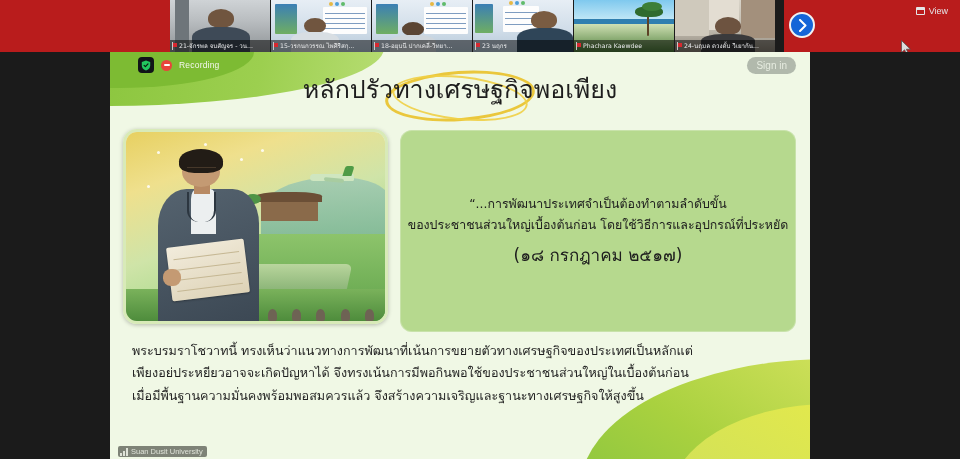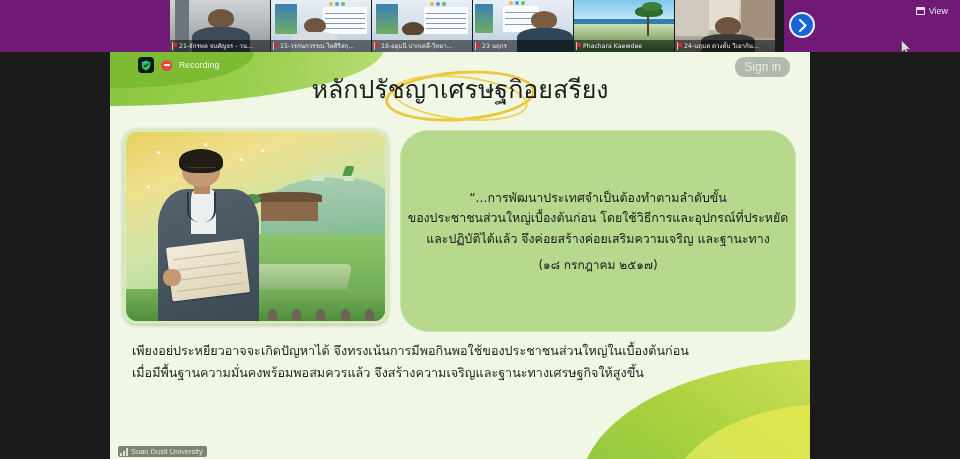--- a/index.html
+++ b/index.html
@@ -2,21 +2,21 @@
 <html><head>
 <meta charset="utf-8">
 <style>
   * { box-sizing: border-box; margin: 0; padding: 0; }
   html, body {
     width: 960px; height: 459px;
     background: #1b1b1b;
     font-family: "Liberation Sans", "DejaVu Sans", sans-serif;
     overflow: hidden;
   }
-  #app { position: relative; width: 960px; height: 367px; background: #701a75; }
+  #app { position: relative; width: 960px; height: 367px; background: #b91c1c; }
 
   
   #filmstrip {
     position: absolute; left: 170px; top: 0; width: 614px; height: 52px;
     display: flex; gap: 1px; background: #1b1b1b;
   }
   .tile { position: relative; width: 100px; height: 52px; overflow: hidden; background: #2a2e33; }
   .tile .scene { position: absolute; inset: 0; }
   .tile .namebar {
     position: absolute; left: 0; right: 0; bottom: 0; height: 12px;
@@ -117,23 +117,23 @@
   }
   #rec-dot-icon {
     width: 11px; height: 11px; border-radius: 50%; background: #e8453c;
     display: flex; align-items: center; justify-content: center;
   }
   #rec-dot-icon::after { content:""; display:block; width:6px; height:2px; background:#fff; border-radius:1px; }
   #recording-label { color: #f4f7ef; font-size: 8.5px; letter-spacing: .2px; }
 
   
   #sign-in-button {
-    position: absolute; right: 20px; top: 5px; z-index: 6;
+    position: absolute; right: 14px; top: 5px; z-index: 6;
     background: rgba(150,158,148,.70); color: #e6ece0;
-    font-size: 12px; padding: 3px 9px; border-radius: 9px; cursor: pointer;
+    font-size: 10px; padding: 3px 9px; border-radius: 9px; cursor: pointer;
   }
 
   
   #slide-title-wrap {
     position: absolute; left: 0; right: 0; top: 22px; text-align: center; z-index: 4;
   }
   #title-ellipse {
     position: absolute; left: 50%; top: -3px; transform: translateX(-50%) rotate(-4deg);
     width: 150px; height: 50px; border: 3px solid #e9c22e;
     border-radius: 50%; opacity: .92;
@@ -180,30 +180,30 @@
   #king-image .tree { position:absolute; left:46%; top:33%; width:16px; height:20px; }
   #king-image .tree .tt { position:absolute; left:7px; top:6px; width:2px; height:14px; background:#6b5336; }
   #king-image .tree .tf { position:absolute; left:0; top:0; width:16px; height:10px; background:#4e9446; border-radius:50%; }
   #king-image .sparkle { position:absolute; width:3px; height:3px; background:#fff; border-radius:50%; opacity:.85; }
   #king-image .crowd { position:absolute; bottom:0; left:22%; width:78%; height:18%; }
   #king-image .crowd span { position:absolute; bottom:0; width:9px; height:12px; background:#6e6354; border-radius:50% 50% 20% 20%; }
 
   
   #quote-card {
     position: absolute; left: 290px; top: 78px; width: 396px; height: 202px;
-    background: #b6d98e; border-radius: 28px; z-index: 4;
+    background: #b6d98e; border-radius: 12px; z-index: 4;
     box-shadow: inset 0 0 0 1px rgba(255,255,255,.25);
     display: flex; flex-direction: column; align-items: center; justify-content: center;
     padding: 6px 8px;
   }
   #quote-lines { text-align: center; font-family: "DejaVu Sans", sans-serif; }
   #quote-lines .ql {
     font-size: 12.4px; color: #1d1d1d; line-height: 1.62; white-space: nowrap;
   }
-  #quote-date { margin-top: 6px; font-size: 12px; color: #1d1d1d; font-family: "DejaVu Sans", sans-serif; }
+  #quote-date { margin-top: 6px; font-size: 17px; color: #1d1d1d; font-family: "DejaVu Sans", sans-serif; }
 
   
   #slide-paragraph {
     position: absolute; left: 22px; top: 288px; width: 660px; z-index: 4;
     font-family: "DejaVu Sans", sans-serif;
   }
   #slide-paragraph .pl { font-size: 12.6px; color: #1f1f1f; line-height: 1.78; white-space: nowrap; }
 
   
   #watermark {
@@ -394,21 +394,21 @@
         <span id="recording-label">Recording</span>
       </div>
 
       <div id="sign-in-button">
         <span>Sign in</span>
       </div>
 
       <div id="slide-title-wrap">
         <div id="title-ellipse"></div>
         <div id="title-ellipse2"></div>
-        <div id="slide-title">หลักปรัชญาเศรษฐกิอยสรียง</div>
+        <div id="slide-title">หลักปรัวทางเศรษฐกิจพอเพียง</div>
       </div>
 
       <div id="king-image">
         <div class="sky"></div>
         <div class="mount"></div>
         <div class="field"></div>
         <div class="paddy"></div>
         <div class="hut"></div>
         <div class="tree">
             <i class="tt"></i>
@@ -450,26 +450,26 @@
               <i style="top:82%"></i>
             </div>
           <div class="f-hand"></div>
         </div>
       </div>
 
       <div id="quote-card">
         <div id="quote-lines">
           <div class="pl ql">“...การพัฒนาประเทศจำเป็นต้องทำตามลำดับขั้น</div>
           <div class="pl ql">ของประชาชนส่วนใหญ่เบื้องต้นก่อน โดยใช้วิธีการและอุปกรณ์ที่ประหยัด</div>
-          <div class="pl ql">และปฏิบัติได้แล้ว จึงค่อยสร้างค่อยเสริมความเจริญ และฐานะทาง</div>
         </div>
         <div id="quote-date">(๑๘ กรกฎาคม ๒๕๑๗)</div>
       </div>
 
       <div id="slide-paragraph">
+        <div class="pl">พระบรมราโชวาทนี้ ทรงเห็นว่าแนวทางการพัฒนาที่เน้นการขยายตัวทางเศรษฐกิจของประเทศเป็นหลักแต่</div>
         <div class="pl">เพียงอย่ประหยียวอาจจะเกิดปัญหาได้ จึงทรงเน้นการมีพอกินพอใช้ของประชาชนส่วนใหญ่ในเบื้องต้นก่อน</div>
         <div class="pl">เมื่อมีพื้นฐานความมั่นคงพร้อมพอสมควรแล้ว จึงสร้างความเจริญและฐานะทางเศรษฐกิจให้สูงขึ้น</div>
       </div>
 
       <div id="watermark">
         <span id="bars-icon">
           <i style="height:3px"></i>
             <i style="height:5px"></i>
             <i style="height:8px"></i>
         </span>

